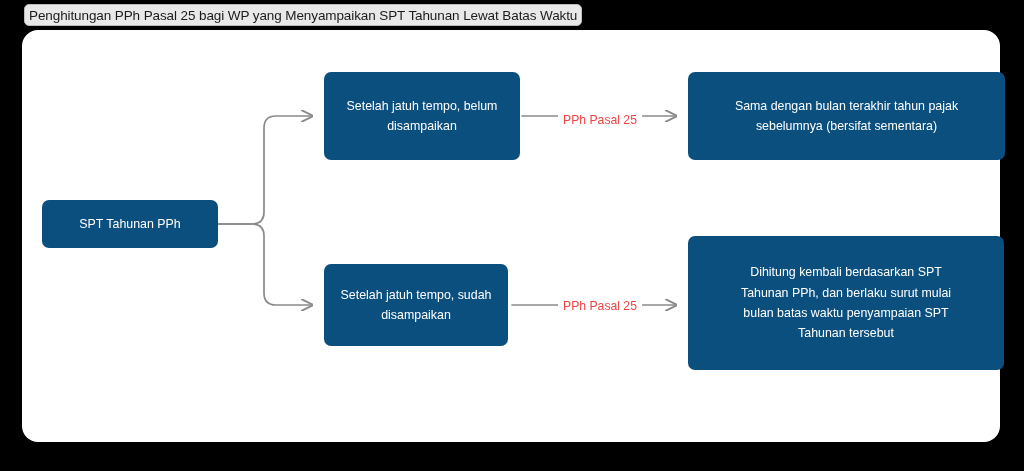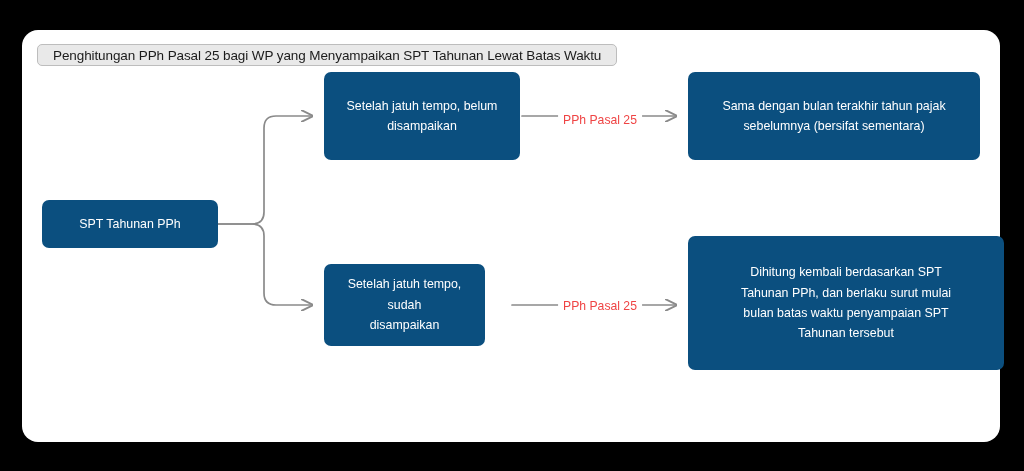--- a/index.html
+++ b/index.html
@@ -11,32 +11,31 @@
     width: 1024px;
     height: 471px;
     position: relative;
     overflow: hidden;
     font-family: "Liberation Sans", sans-serif;
   }
 
   
   #title-badge {
     position: absolute;
-    left: 37px;
+    left: 24px;
     top: 4px;
     height: 22px;
-    padding: 0 15px;
+    padding: 0 4px;
     display: flex;
     align-items: center;
     background: #e9e9e9;
     border: 1px solid #bdbdbd;
     border-radius: 5px;
     box-sizing: border-box;
     z-index: 5;
-    margin-top: 40px;
   }
   #title-badge span {
     font-size: 13.5px;
     color: #1b1b1b;
     white-space: nowrap;
     letter-spacing: -0.1px;
   }
 
   
   #canvas {
@@ -80,22 +79,22 @@
   .node .node-text {
     color: #ffffff;
     font-size: 12.4px;
     line-height: 1.65;
     text-align: center;
     white-space: pre-line;
   }
 
   #node-spt        { left: 42px;  top: 200px; width: 176px; height: 48px; }
   #node-belum      { left: 324px; top: 72px;  width: 196px; height: 88px; }
-  #node-sudah      { left: 324px; top: 264px; width: 161px; height: 82px; }
-  #node-sementara  { left: 688px; top: 72px;  width: 292px; height: 88px; }
+  #node-sudah      { left: 324px; top: 264px; width: 184px; height: 82px; }
+  #node-sementara  { left: 688px; top: 72px;  width: 317px; height: 88px; }
   #node-dihitung   { left: 688px; top: 236px; width: 316px; height: 134px; }
 
   
   .edge-label {
     position: absolute;
     font-size: 12.2px;
     color: #ef4444;
     background: #ffffff;
     padding: 0 5px;
     white-space: nowrap;

